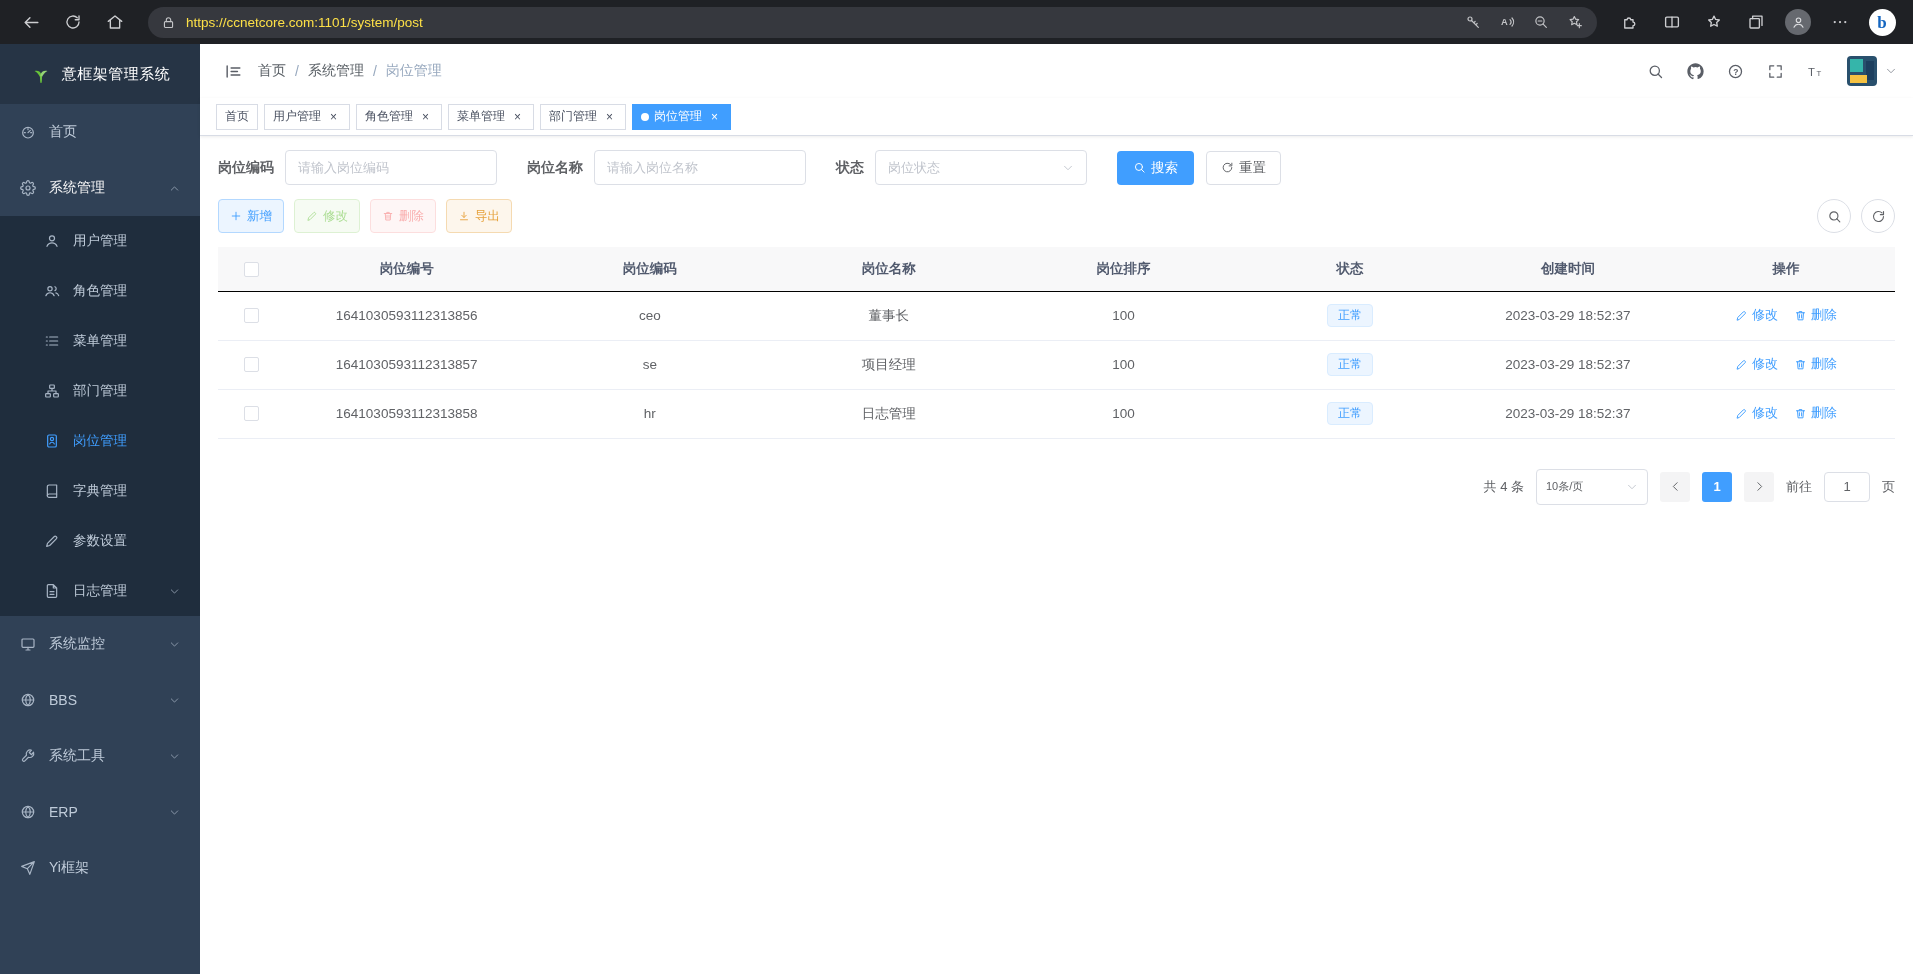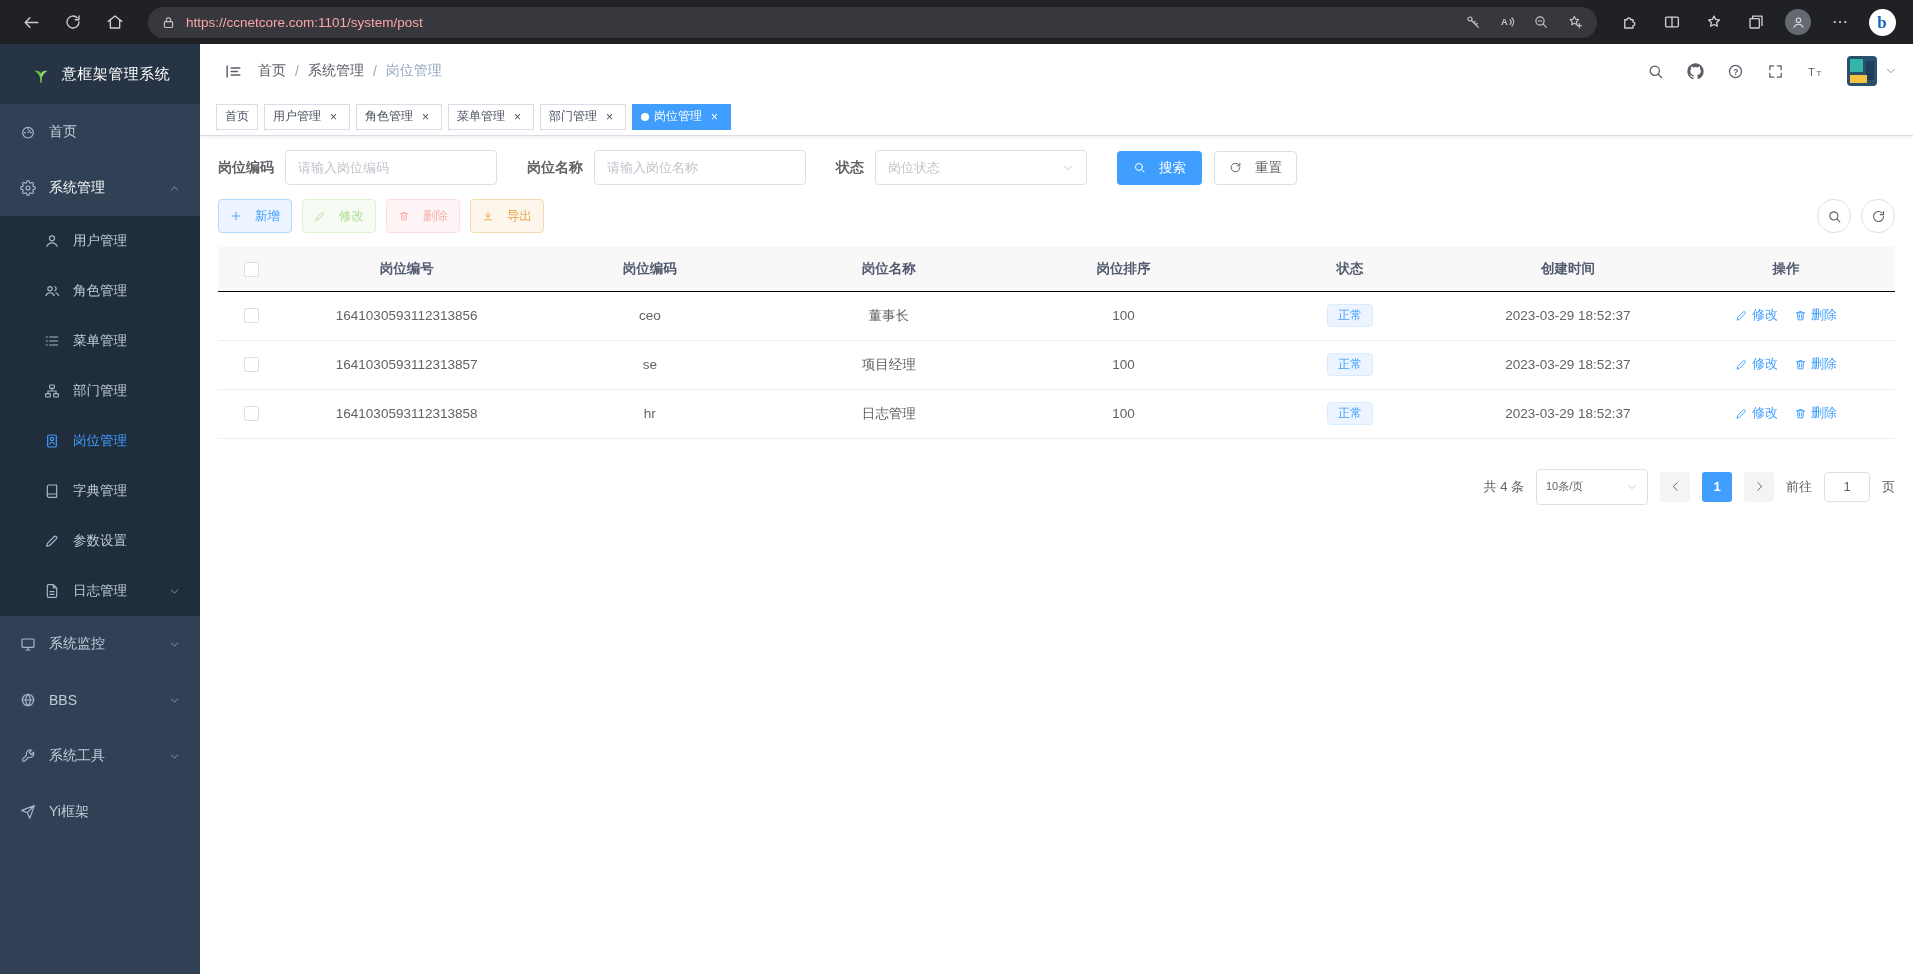--- a/index.html
+++ b/index.html
@@ -12,21 +12,21 @@
   svg{display:block}
   svg text{font-family:"Liberation Sans","DejaVu Sans",sans-serif}
   button{font-family:inherit}
   .screen{width:1913px;height:974px;display:flex;flex-direction:column}
 
   
   .chrome{height:44px;background:var(--chrome-bg);display:flex;align-items:center;padding:0 12px;gap:4px;flex:0 0 auto}
   .chrome-btn{width:38px;height:34px;border:none;background:transparent;color:#cdced1;display:flex;align-items:center;justify-content:center;border-radius:6px;cursor:pointer;flex:0 0 auto}
   .address-bar{flex:1;height:31px;background:#36383e;border-radius:16px;display:flex;align-items:center;padding:0 6px 0 13px;margin:0 10px;min-width:0;cursor:text}
   .addr-site-icon{color:#c3c4c7;display:flex;margin-right:10px;flex:0 0 auto}
-  .addr-url{flex:1;color:#fca5a5;font-size:13.5px;white-space:nowrap;overflow:hidden}
+  .addr-url{flex:1;color:#fde047;font-size:13.5px;white-space:nowrap;overflow:hidden}
   .addr-actions{display:flex;align-items:center;gap:2px;flex:0 0 auto}
   .addr-btn{width:32px;height:27px;border:none;background:transparent;color:#c3c4c7;display:flex;align-items:center;justify-content:center;border-radius:6px;cursor:pointer}
   .chrome-right{display:flex;align-items:center;gap:4px;flex:0 0 auto}
   .avatar-circle{width:26px;height:26px;border-radius:50%;background:#66696f;color:#dcdde0;display:flex;align-items:center;justify-content:center}
   .bing-b{width:27px;height:27px;border-radius:50%;background:#fff;color:#1566c0;font-weight:700;font-size:17px;line-height:1;display:flex;align-items:center;justify-content:center;font-family:"Liberation Serif","DejaVu Serif",serif}
 
   
   .app{flex:1;display:flex;min-height:0}
   .sidebar{width:200px;background:var(--sidebar-bg);flex:0 0 auto;display:flex;flex-direction:column;overflow:hidden}
   .logo{height:60px;display:flex;align-items:center;justify-content:center;gap:10px;background:#263445;cursor:pointer;flex:0 0 auto}
@@ -69,21 +69,21 @@
   
   .content{flex:1;padding:14px 18px;overflow:hidden}
   .filter-row{display:flex;align-items:center;margin-bottom:14px}
   .filter-item{display:flex;align-items:center;gap:11px;margin-right:30px}
   .filter-item label{font-weight:700;color:#606266;font-size:14px;white-space:nowrap}
   .input{width:212px;height:35px;border:1px solid #dcdfe6;border-radius:4px;padding:0 12px;font-size:13px;color:#606266;outline:none;background:#fff}
   .input::placeholder{color:#c0c4cc}
   .select{display:flex;align-items:center;justify-content:space-between;cursor:pointer}
   .select .ph{color:#c0c4cc;font-size:13px}
   .select .caret{color:#c0c4cc;display:flex}
-  .btn{display:inline-flex;align-items:center;justify-content:center;gap:13px;border-radius:4px;cursor:pointer;border:1px solid transparent;font-size:13.5px}
+  .btn{display:inline-flex;align-items:center;justify-content:center;gap:5px;border-radius:4px;cursor:pointer;border:1px solid transparent;font-size:13.5px}
   .btn-primary{background:var(--primary);color:#fff;height:34px;padding:0 15px}
   .btn-default{background:#fff;border-color:#dcdfe6;color:#606266;height:34px;padding:0 14px;margin-left:12px}
   .toolbar-row{display:flex;align-items:center;gap:10px;margin-bottom:14px}
   .btn.mini{height:34px;padding:0 11px;font-size:12.5px}
   .plain-primary{background:#ecf5ff;border-color:#b3d8ff;color:var(--primary)}
   .plain-success{background:#f0f9eb;border-color:#c2e7b0;color:var(--success)}
   .plain-danger{background:#fef0f0;border-color:#fbc4c4;color:var(--danger)}
   .plain-warning{background:#fdf6ec;border-color:#f5dab1;color:var(--warning)}
   .is-disabled{opacity:.55;cursor:not-allowed}
   .toolbar-right{margin-left:auto;display:flex;gap:10px}
@@ -350,20 +350,34 @@
               </svg>
             </span>
           </div>
           <div class="menu-item">
             <span class="mi-icon">
               <svg viewBox="0 0 24 24" width="16" height="16" fill="none" stroke="currentColor" stroke-width="1.8" stroke-linecap="round" stroke-linejoin="round">
                 <path d="M20.3 6.3a6 6 0 0 1-7.6 7.6l-5.4 5.4a2.1 2.1 0 0 1-3-3l5.4-5.4a6 6 0 0 1 7.6-7.6L13.9 6.7l3.4 3.4z"></path>
               </svg>
             </span>
             <span class="mi-label">系统工具</span>
+            <span class="mi-arrow">
+              <svg viewBox="0 0 24 24" width="11" height="11" fill="none" stroke="currentColor" stroke-width="1.8" stroke-linecap="round" stroke-linejoin="round">
+                <path d="m5 8.5 7 7 7-7"></path>
+              </svg>
+            </span>
+          </div>
+          <div class="menu-item">
+            <span class="mi-icon">
+              <svg viewBox="0 0 24 24" width="16" height="16" fill="none" stroke="currentColor" stroke-width="1.8" stroke-linecap="round" stroke-linejoin="round">
+                <circle cx="12" cy="12" r="8.5"></circle>
+                <path d="M3.5 12h17M12 3.5c2.3 2.3 3.5 5.2 3.5 8.5s-1.2 6.2-3.5 8.5c-2.3-2.3-3.5-5.2-3.5-8.5s1.2-6.2 3.5-8.5z"></path>
+              </svg>
+            </span>
+            <span class="mi-label">ERP</span>
             <span class="mi-arrow">
               <svg viewBox="0 0 24 24" width="11" height="11" fill="none" stroke="currentColor" stroke-width="1.8" stroke-linecap="round" stroke-linejoin="round">
                 <path d="m5 8.5 7 7 7-7"></path>
               </svg>
             </span>
           </div>
           <div class="menu-item">
             <span class="mi-icon">
               <svg viewBox="0 0 24 24" width="16" height="16" fill="none" stroke="currentColor" stroke-width="1.8" stroke-linecap="round" stroke-linejoin="round">
                 <path d="M21.5 2.5 11 13M21.5 2.5l-6.8 19-3.7-8.3-8.5-3.7z"></path>

